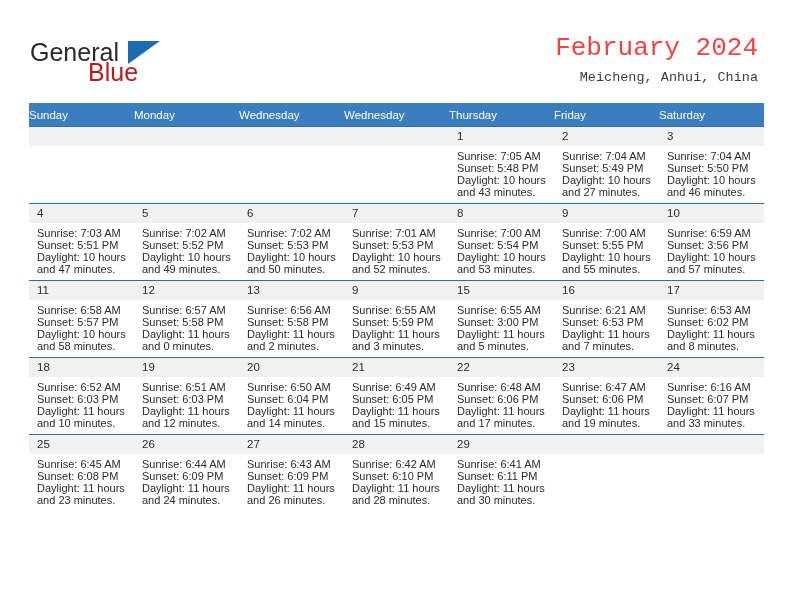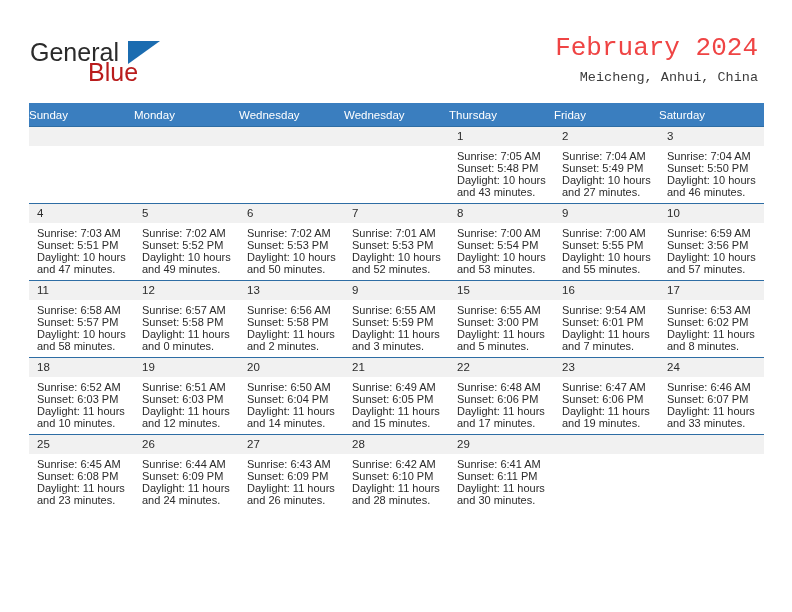--- a/index.html
+++ b/index.html
@@ -316,22 +316,22 @@
             <div class="info">
               <div>Sunrise: 6:55 AM</div>
               <div>Sunset: 3:00 PM</div>
               <div>Daylight: 11 hours</div>
               <div>and 5 minutes.</div>
             </div>
           </td>
           <td>
             <span class="daynum">16</span>
             <div class="info">
-              <div>Sunrise: 9:54 AM</div>
-              <div>Sunset: 6:01 PM</div>
+              <div>Sunrise: 6:21 AM</div>
+              <div>Sunset: 6:53 PM</div>
               <div>Daylight: 11 hours</div>
               <div>and 7 minutes.</div>
             </div>
           </td>
           <td>
             <span class="daynum">17</span>
             <div class="info">
               <div>Sunrise: 6:53 AM</div>
               <div>Sunset: 6:02 PM</div>
               <div>Daylight: 11 hours</div>
@@ -390,21 +390,21 @@
             <div class="info">
               <div>Sunrise: 6:47 AM</div>
               <div>Sunset: 6:06 PM</div>
               <div>Daylight: 11 hours</div>
               <div>and 19 minutes.</div>
             </div>
           </td>
           <td>
             <span class="daynum">24</span>
             <div class="info">
-              <div>Sunrise: 6:46 AM</div>
+              <div>Sunrise: 6:16 AM</div>
               <div>Sunset: 6:07 PM</div>
               <div>Daylight: 11 hours</div>
               <div>and 33 minutes.</div>
             </div>
           </td>
         </tr>
         <tr>
           <td>
             <span class="daynum">25</span>
             <div class="info">

